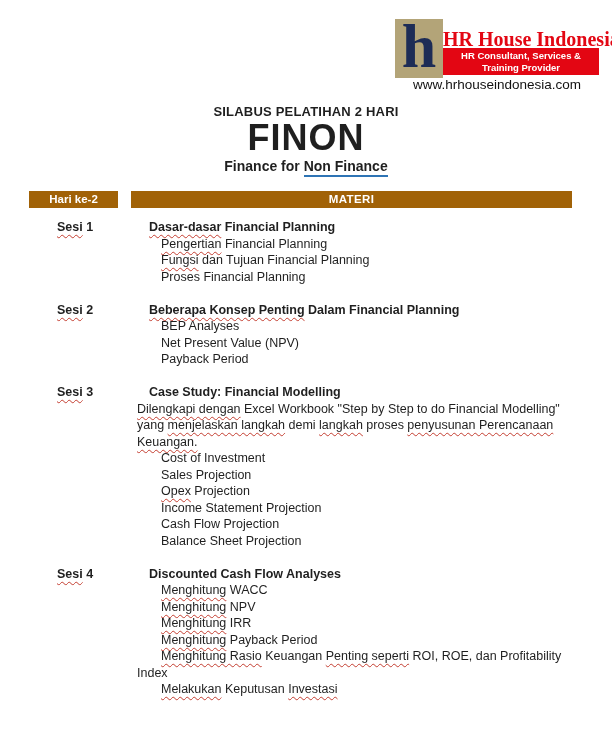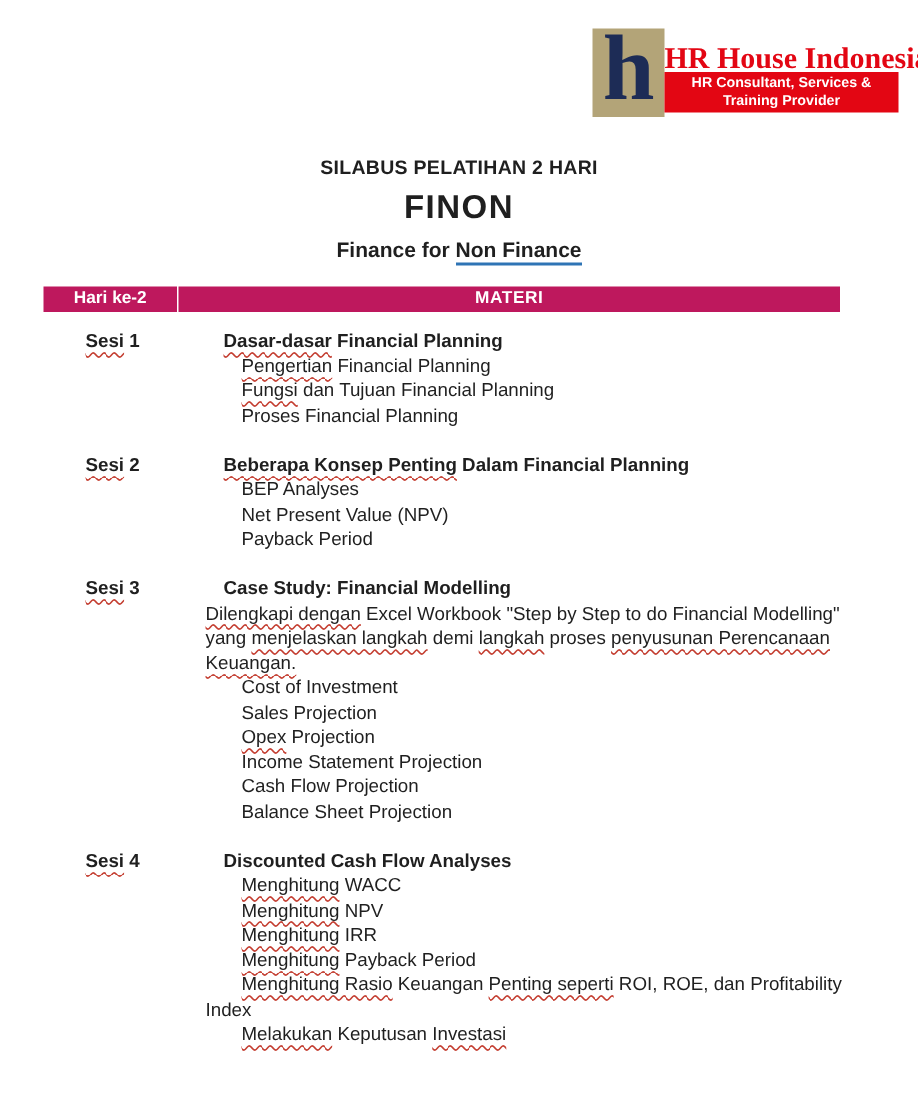--- a/index.html
+++ b/index.html
@@ -39,36 +39,36 @@
     font-size:13.5px; color:#111111; white-space:nowrap;
   }
 
   
   .subtitle {
     position:absolute; left:0; top:104px; width:612px; text-align:center;
     font-weight:bold; font-size:13px; letter-spacing:.2px;
   }
   .main-title {
     position:absolute; left:0; top:122px; width:612px; text-align:center;
-    font-weight:bold; font-size:22px; line-height:32px; letter-spacing:1px;
+    font-weight:bold; font-size:36px; line-height:32px; letter-spacing:1px;
   }
   .tagline {
     position:absolute; left:0; top:158px; width:612px; text-align:center;
     font-weight:bold; font-size:14px;
   }
   .tagline .nf { border-bottom:2px solid var(--blue,#2e74b5); padding-bottom:1px; }
 
   
   .bar {
-    position:absolute; top:191px; height:17px; background:#be185d;
+    position:absolute; top:191px; height:17px; background:#a16207;
     color:#ffffff; font-weight:bold; font-size:11.5px; line-height:17px;
     text-align:center;
   }
   .bar-day    { left:29px;  width:89px;  }
-  .bar-materi { left:119px; width:441px; letter-spacing:.4px; }
+  .bar-materi { left:131px; width:441px; letter-spacing:.4px; }
 
   
   .sessions { position:absolute; left:57px; top:219px; width:548px; }
   .session-row { display:flex; margin-bottom:16.5px; }
   .session-label {
     flex:0 0 80px; width:80px; font-weight:bold;
     font-size:12.5px; line-height:16.5px; white-space:nowrap;
   }
   .session-content { width:468px; }
   .line { font-size:12.5px; line-height:16.5px; white-space:nowrap; }
@@ -87,20 +87,21 @@
 
 <div class="logo-block">
   <div class="logo-square">
     <span>h</span>
   </div>
   <div class="brand-name">HR House Indonesia</div>
   <div class="brand-banner">
     <div>HR Consultant, Services &amp;</div>
     <div>Training Provider</div>
   </div>
+  <div class="website">www.hrhouseindonesia.com</div>
 </div>
 
 <div class="subtitle">SILABUS PELATIHAN 2 HARI</div>
 <div class="main-title">FINON</div>
 <div class="tagline"><span>Finance for </span><span class="nf">Non Finance</span></div>
 
 <div class="bar bar-day">Hari ke-2</div>
 <div class="bar bar-materi">MATERI</div>
 
 <div class="sessions">

